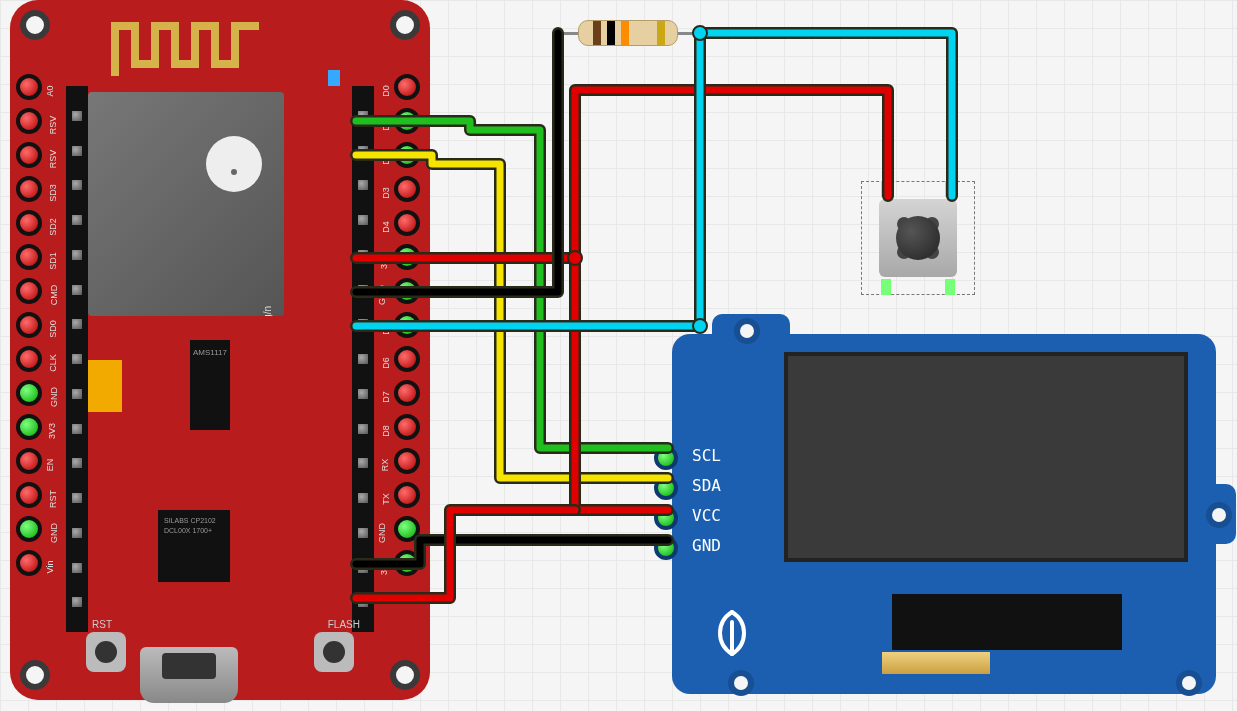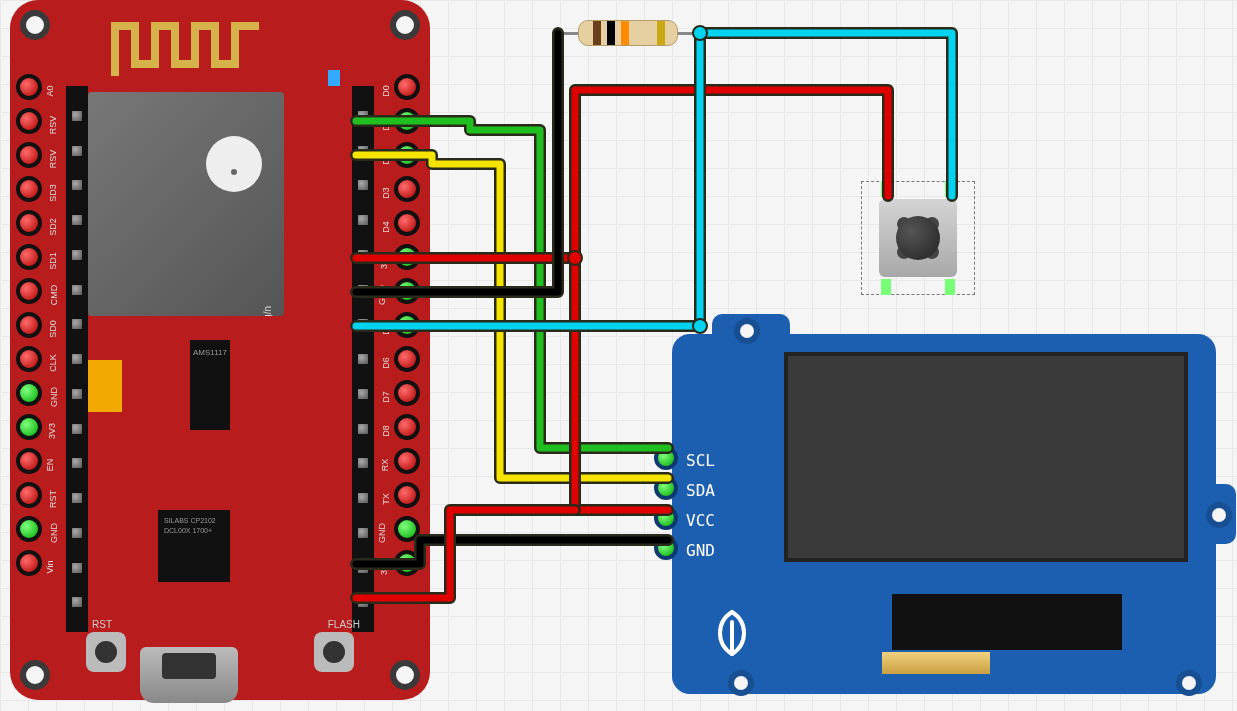--- a/index.html
+++ b/index.html
@@ -255,21 +255,21 @@
     position:absolute; left:32px; top:270px;
     width:56px; height:56px;
   }
   .oled-logo svg{width:100%; height:100%;}
 
   .oled-pins{
     position:absolute; left:-18px; top:112px;
     display:flex; flex-direction:column; gap:6px;
   }
   .oled-pin{
-    display:flex; align-items:flex-end; gap:8px;
+    display:flex; align-items:flex-start; gap:14px;
   }
   .oled-pin .pad{
     width:24px; height:24px; border-radius:50%;
     border:4px solid #0d3970;
     background: radial-gradient(circle at 35% 35%, #7fff7f, #0a0);
   }
   .oled-pin .txt{
     color:#fff; font-size:16px; font-family: monospace;
   }
 

